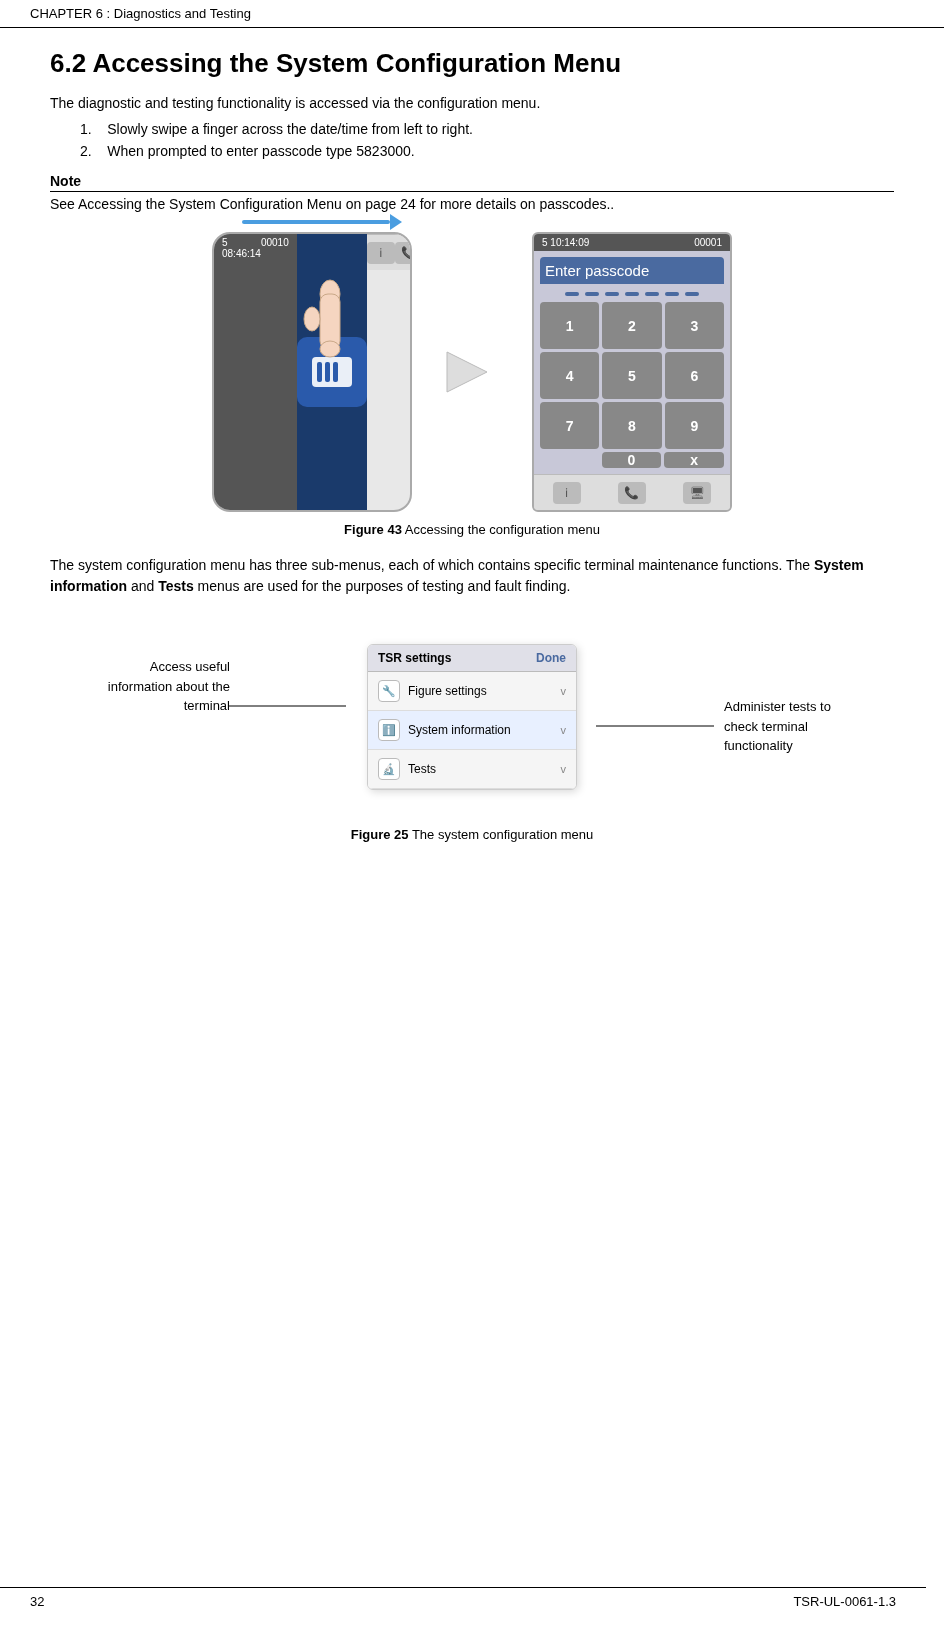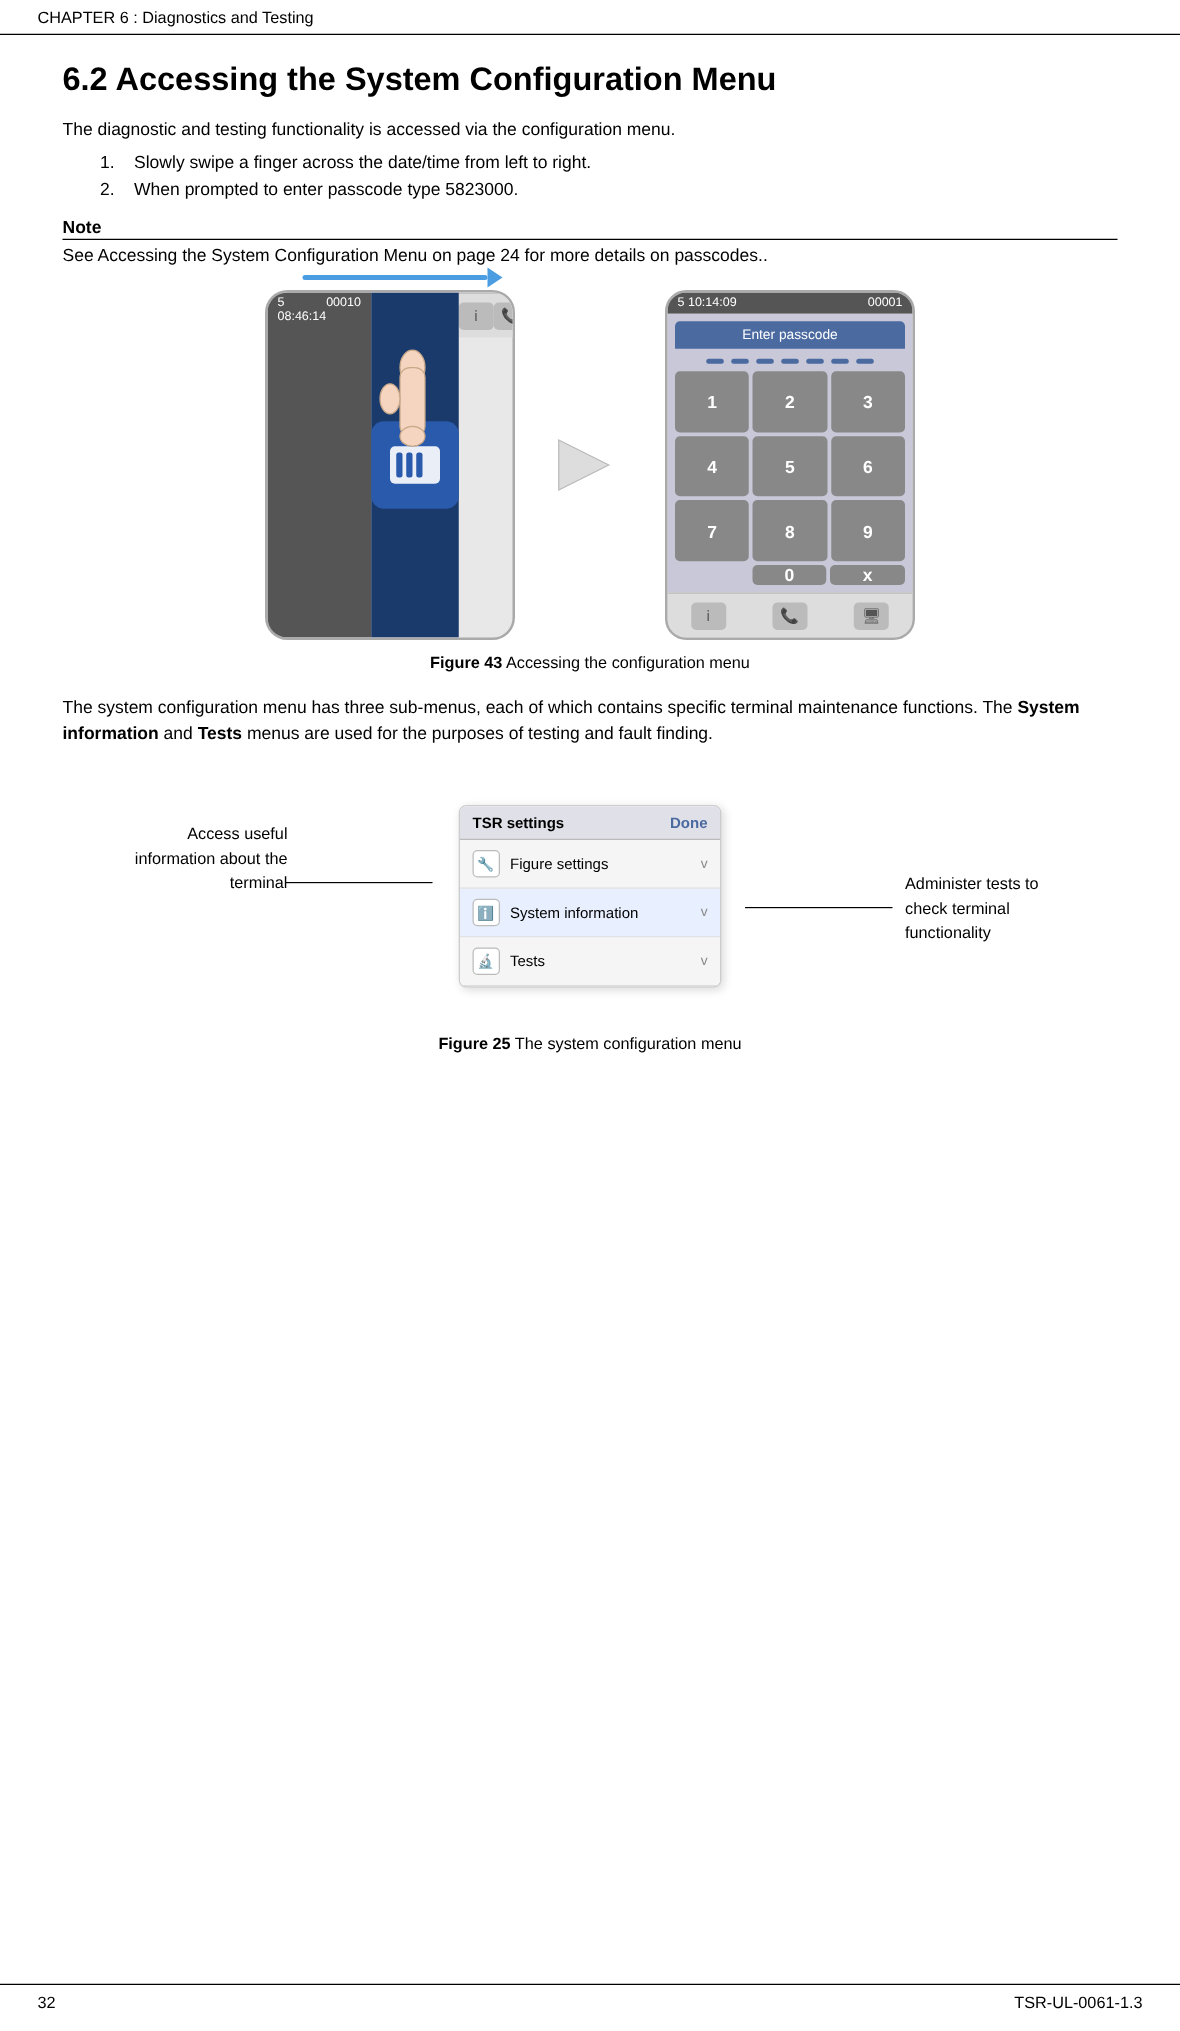--- a/index.html
+++ b/index.html
@@ -130,21 +130,21 @@
       height: 60px;
       display: flex;
       align-items: center;
       justify-content: center;
     }
     
     .phone-mock-right {
       width: 200px;
       height: 280px;
       background: #e0e0e0;
-      border-radius: 17px;
+      border-radius: 6px;
       border: 2px solid #aaa;
       position: relative;
       overflow: hidden;
       display: flex;
       flex-direction: column;
     }
     .passcode-status {
       background: #555;
       color: #fff;
       font-size: 10px;
@@ -155,23 +155,23 @@
     .passcode-screen {
       background: #c8c8d8;
       flex: 1;
       display: flex;
       flex-direction: column;
       padding: 6px;
     }
     .passcode-header {
       background: #4a6aa0;
       color: #fff;
-      text-align: center;
+      text-align: left;
       padding: 5px;
-      font-size: 11px;
+      font-size: 15px;
       border-radius: 4px 4px 0 0;
       margin-bottom: 4px;
     }
     .passcode-dots {
       display: flex;
       justify-content: center;
       gap: 6px;
       margin: 4px 0 6px 0;
     }
     .passcode-dot {
@@ -290,21 +290,21 @@
     }
     .tsr-menu-chevron {
       color: #888;
       font-size: 11px;
     }
     
     .page-footer {
       position: absolute;
       bottom: 10px;
       left: 0;
-      right: 0;
+      right: 18px;
       display: flex;
       justify-content: space-between;
       padding: 6px 30px;
       border-top: 1px solid #000;
       font-size: 13px;
     }
     
     .hand-finger {
       position: absolute;
       right: 12px;

